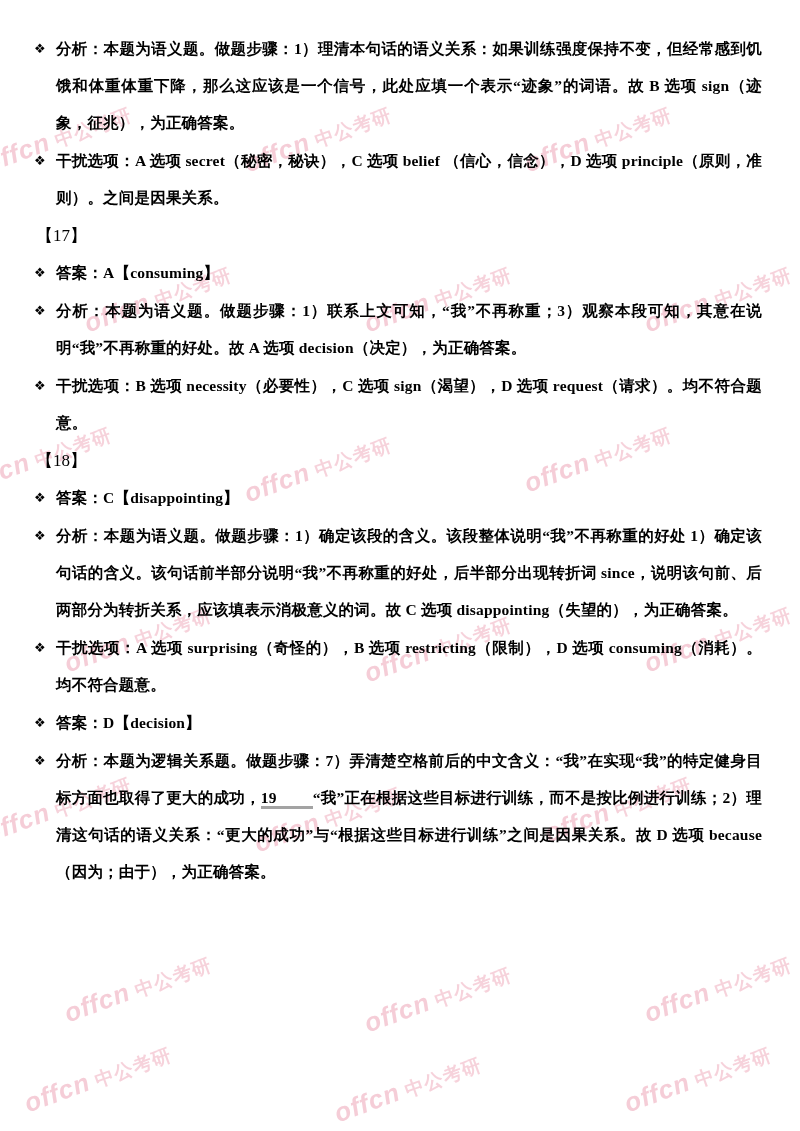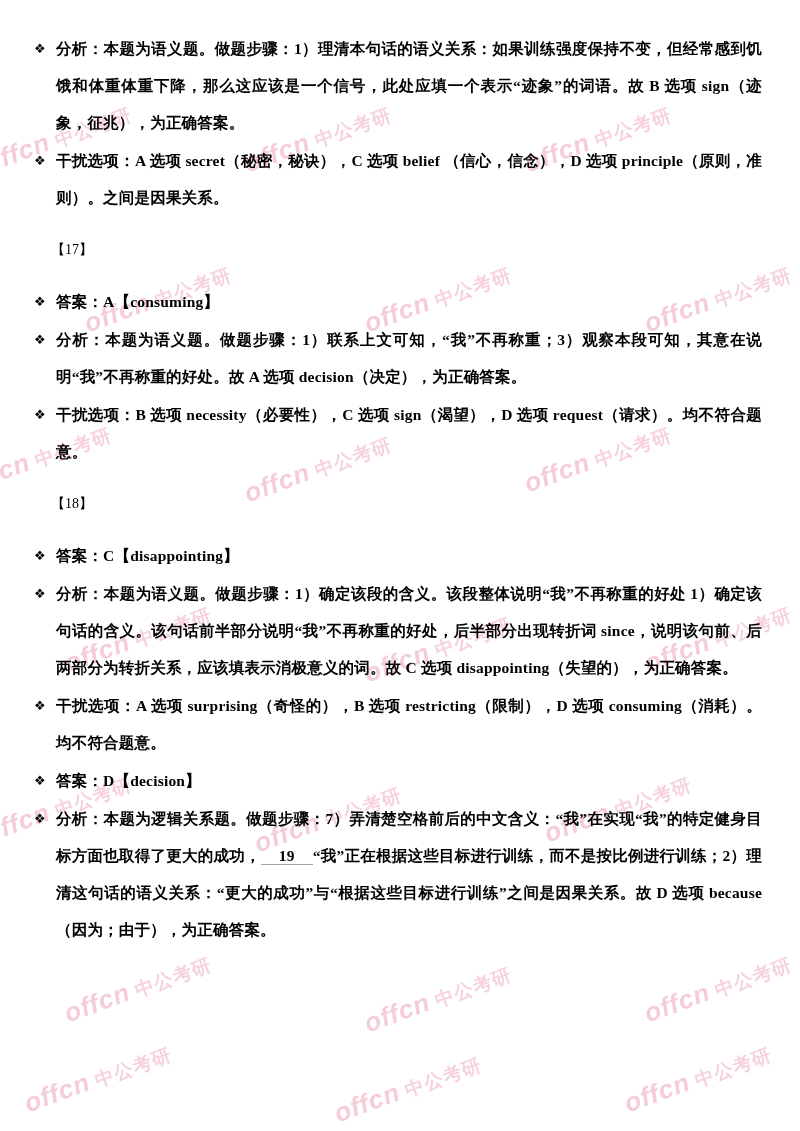--- a/index.html
+++ b/index.html
@@ -74,30 +74,29 @@
   .bullet-text {
     flex: 1 1 auto;
     font-size: 15.5px;
     line-height: 37px;
     text-align: justify;
     text-justify: inter-ideograph;
     letter-spacing: 0.2px;
     font-weight: bold;
   }
   .qnum {
-    font-size: 14px;
+    font-size: 17px;
     line-height: 37px;
-    margin: 15px;
+    margin: 0;
     padding-left: 2px;
   }
   .blank-underline {
     display: inline-block;
     min-width: 52px;
-    border-bottom: 1px solid #a3a3a3;
-    text-align: center;
+    border-bottom: 3px solid #a3a3a3;
     line-height: 1.1;
   }
 </style>
 </head>
 <body>
 
 <div class="watermark-layer">
   <div class="wm" style="left:-20px; top:150px;"><span class="logo">offcn</span><span class="txt">中公考研</span></div>
   <div class="wm" style="left:240px; top:150px;"><span class="logo">offcn</span><span class="txt">中公考研</span></div>
   <div class="wm" style="left:520px; top:150px;"><span class="logo">offcn</span><span class="txt">中公考研</span></div>

